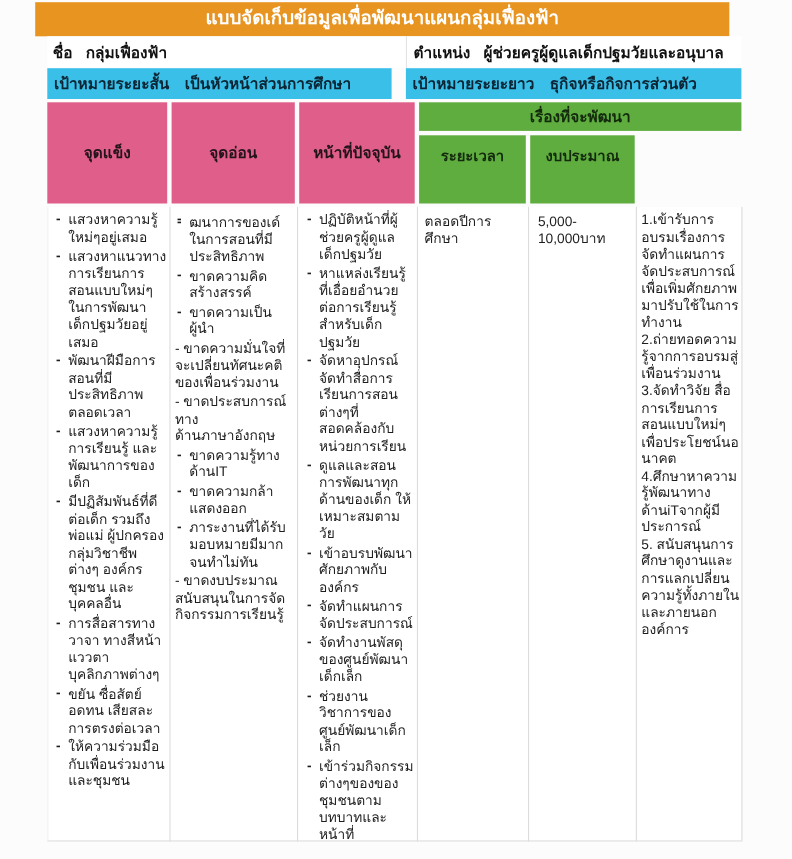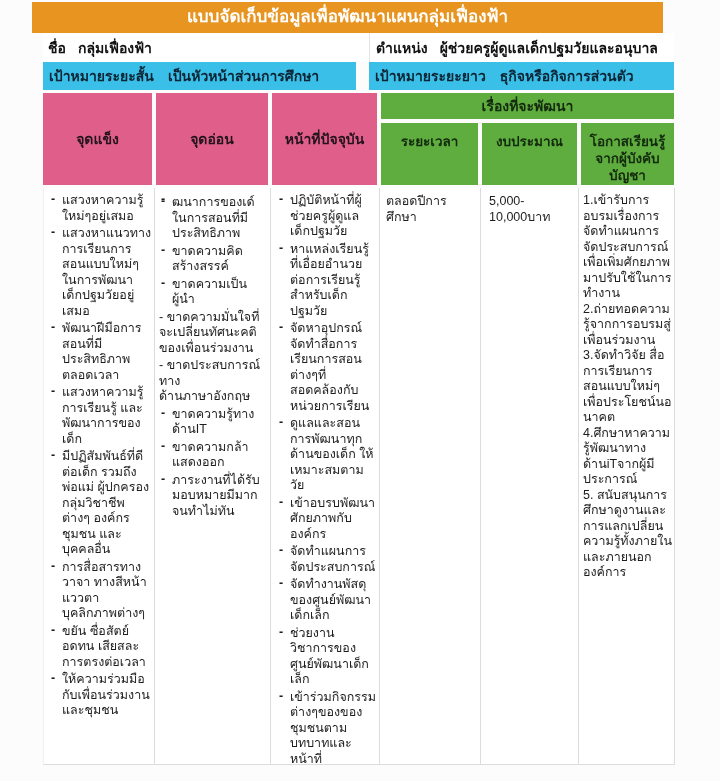--- a/index.html
+++ b/index.html
@@ -103,25 +103,20 @@
 
   <div class="develop-hdr">
     <span>เรื่องที่จะพัฒนา</span>
   </div>
   <div class="hdr green hdr-c5">
     <span>งบประมาณ</span>
   </div>
   <div class="hdr green hdr-c4">
     <span>ระยะเวลา</span>
   </div>
-  <div class="hdr green hdr-c6">
-    <span>โอกาสเรียนรู้
-จากผู้บังคับ
-บัญชา</span>
-  </div>
 
   <div class="body-grid">
     <div class="bcell bcell-1">
         <div class="li"><span class="dash">-</span><span class="t">แสวงหาความรู้ใหม่ๆอยู่เสมอ</span></div>
         <div class="li"><span class="dash">-</span><span class="t">แสวงหาแนวทางการเรียนการสอนแบบใหม่ๆในการพัฒนาเด็กปฐมวัยอยู่เสมอ</span></div>
         <div class="li"><span class="dash">-</span><span class="t">พัฒนาฝีมือการสอนที่มีประสิทธิภาพตลอดเวลา</span></div>
         <div class="li"><span class="dash">-</span><span class="t">แสวงหาความรู้การเรียนรู้ และพัฒนาการของเด็ก</span></div>
         <div class="li"><span class="dash">-</span><span class="t">มีปฏิสัมพันธ์ที่ดีต่อเด็ก รวมถึง พ่อแม่ ผู้ปกครองกลุ่มวิชาชีพต่างๆ องค์กรชุมชน และบุคคลอื่น</span></div>
         <div class="li"><span class="dash">-</span><span class="t">การสื่อสารทางวาจา ทางสีหน้า แววตา บุคลิกภาพต่างๆ</span></div>
         <div class="li"><span class="dash">-</span><span class="t">ขยัน ซื่อสัตย์ อดทน เสียสละ การตรงต่อเวลา</span></div>
@@ -131,20 +126,21 @@
         <div class="li"><span class="dash">-</span></div>
         <div class="li"><span class="dash">-</span><span class="t">ฒนาการของเด์ในการสอนที่มีประสิทธิภาพ</span></div>
         <div class="li"><span class="dash">-</span><span class="t">ขาดความคิดสร้างสรรค์</span></div>
         <div class="li"><span class="dash">-</span><span class="t">ขาดความเป็นผู้นำ</span></div>
         <div class="li flush"><span class="t">- ขาดความมั่นใจที่จะเปลี่ยนทัศนะคติของเพื่อนร่วมงาน</span></div>
         <div class="li flush"><span class="t">- ขาดประสบการณ์ทาง
 ด้านภาษาอังกฤษ</span></div>
         <div class="li"><span class="dash">-</span><span class="t">ขาดความรู้ทางด้านIT</span></div>
         <div class="li"><span class="dash">-</span><span class="t">ขาดความกล้าแสดงออก</span></div>
         <div class="li"><span class="dash">-</span><span class="t">ภาระงานที่ได้รับมอบหมายมีมากจนทำไม่ทัน</span></div>
+        <div class="li flush"><span class="t">- ขาดงบประมาณสนับสนุนในการจัดกิจกรรมการเรียนรู้</span></div>
       </div>
     <div class="bcell bcell-3">
         <div class="li"><span class="dash">-</span><span class="t">ปฏิบัติหน้าที่ผู้ช่วยครูผู้ดูแลเด็กปฐมวัย</span></div>
         <div class="li"><span class="dash">-</span><span class="t">หาแหล่งเรียนรู้ที่เอื่อยอำนวยต่อการเรียนรู้สำหรับเด็กปฐมวัย</span></div>
         <div class="li"><span class="dash">-</span><span class="t">จัดหาอุปกรณ์จัดทำสื่อการเรียนการสอนต่างๆที่สอดคล้องกับหน่วยการเรียน</span></div>
         <div class="li"><span class="dash">-</span><span class="t">ดูแลและสอนการพัฒนาทุกด้านของเด็ก ให้เหมาะสมตามวัย</span></div>
         <div class="li"><span class="dash">-</span><span class="t">เข้าอบรบพัฒนาศักยภาพกับองค์กร</span></div>
         <div class="li"><span class="dash">-</span><span class="t">จัดทำแผนการจัดประสบการณ์</span></div>
         <div class="li"><span class="dash">-</span><span class="t">จัดทำงานพัสดุของศูนย์พัฒนาเด็กเล็ก</span></div>
         <div class="li"><span class="dash">-</span><span class="t">ช่วยงานวิชาการของศูนย์พัฒนาเด็กเล็ก</span></div>

